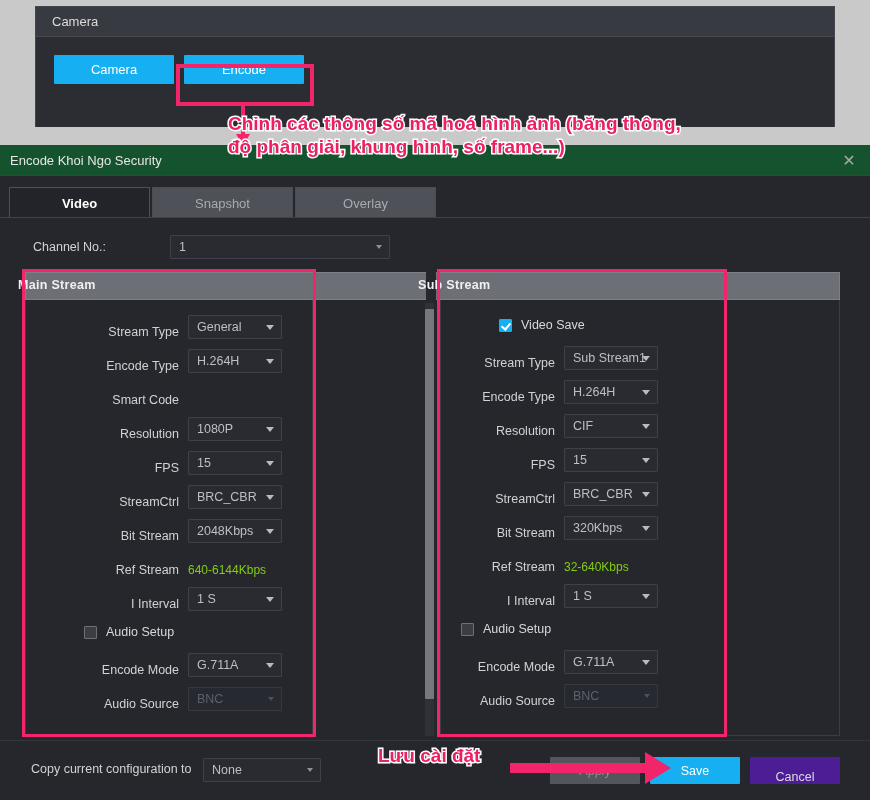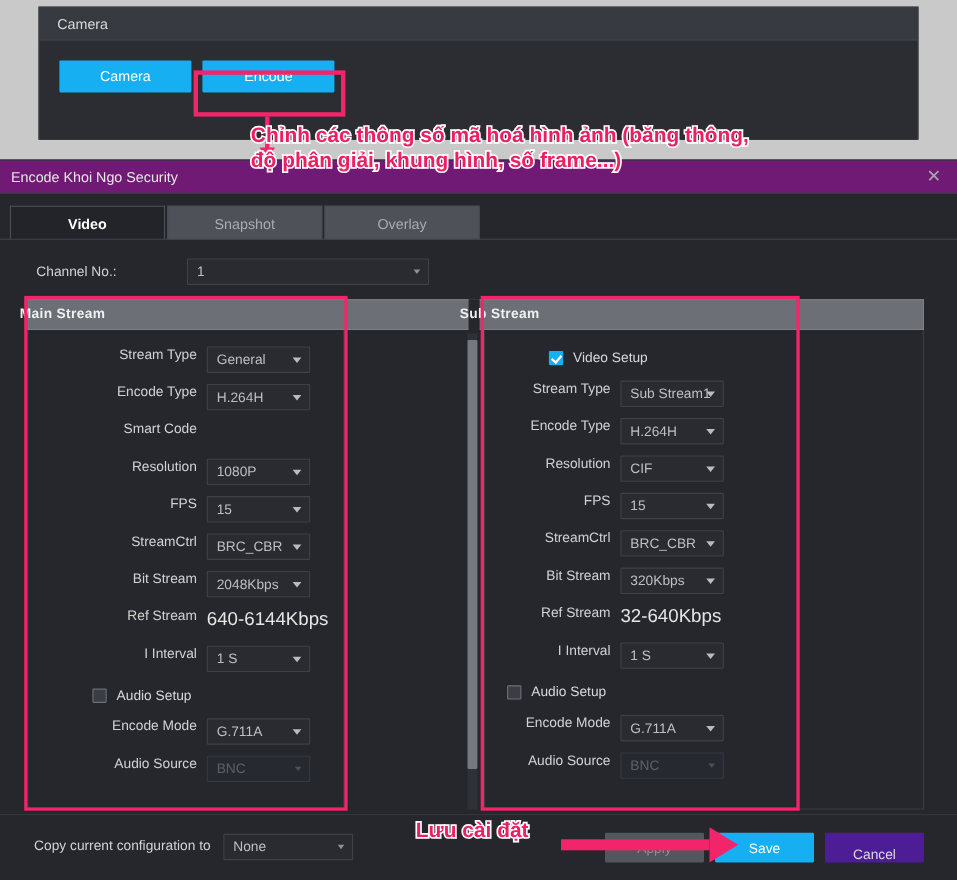--- a/index.html
+++ b/index.html
@@ -59,21 +59,21 @@
     pointer-events: none; z-index: 40;
   }
   .annot span { display: block; }
 
   
   .dlg {
     position: absolute; left: 0; top: 145px; width: 870px; height: 655px;
     background: #25272c; border-top: 1px solid #3b3d44;
   }
   .dlg-titlebar {
-    position: relative; height: 30px; background: #701a75;
+    position: relative; height: 30px; background: #14532d;
     border-bottom: 1px solid #3d4048;
     display: flex; align-items: center;
   }
   .dlg-title { color: #e6e6e6; font-size: 13px; padding-left: 10px; }
   .dlg-close {
     position: absolute; right: 10px; top: 4px; width: 22px; height: 22px;
     color: #a8a8ac; font-size: 16px; text-align: center; line-height: 22px;
     cursor: pointer;
   }
 
@@ -153,25 +153,25 @@
   .vscroll {
     position: absolute; left: 425px; top: 31px; width: 9px; height: 433px;
     background: #2f3138;
   }
   .vscroll .thumb {
     position: absolute; left: 0; top: 6px; width: 9px; height: 390px;
     background: #75787e; border-radius: 1px;
   }
 
   
-  .row { display: flex; align-items: flex-start; height: 24px; margin-bottom: 10px; }
+  .row { display: flex; align-items: flex-end; height: 24px; margin-bottom: 10px; }
   .row .lbl {
     color: #d2d2d4; font-size: 12.5px; text-align: right; padding-right: 9px;
   }
-  .row .txtval { color: #e5e5e5; font-size: 17px; }
+  .row .txtval { color: #84cc16; font-size: 12px; }
   .row .ddl { width: 94px; }
   .ddl.disabled { color: #5d6066; border-color: #363941; background: #272930; }
   .ddl.disabled .caret { border-top-color: #4e5158; }
 
   .form.main { padding: 15px 0 0 0; }
   .form.main .lbl { width: 162px; }
   .form.sub { padding: 14px 0 0 0; }
   .form.sub .lbl { width: 123px; }
 
   
@@ -378,21 +378,21 @@
           </div>
 
         </div>
       </div>
 
       <div class="panel-body sub">
         <div class="form sub">
 
           <div class="cbrow sub-video">
             <span class="cbox checked"></span>
-            <span class="cblabel">Video Setup</span>
+            <span class="cblabel">Video Save</span>
           </div>
 
           <div class="row">
             <span class="lbl">Stream Type</span>
             <div class="ddl">
               <span>Sub Stream1</span>
               <span class="caret"></span>
             </div>
           </div>
 

